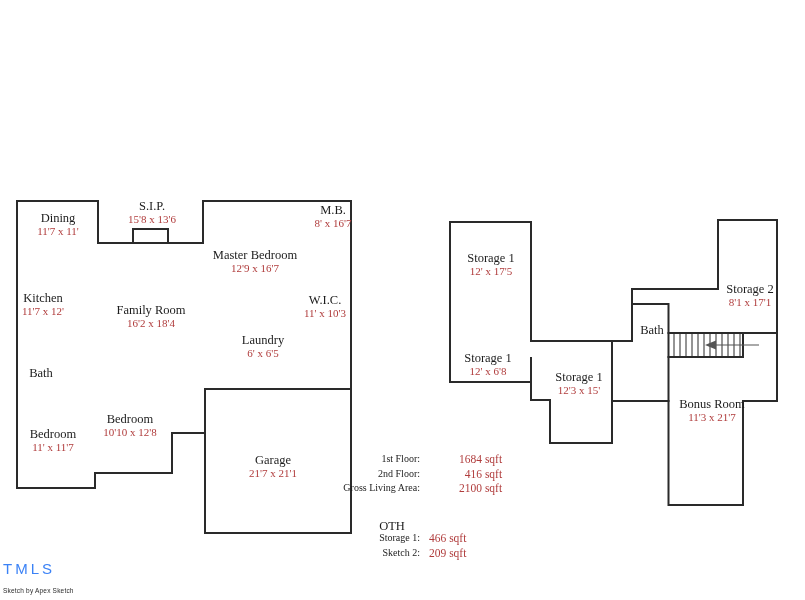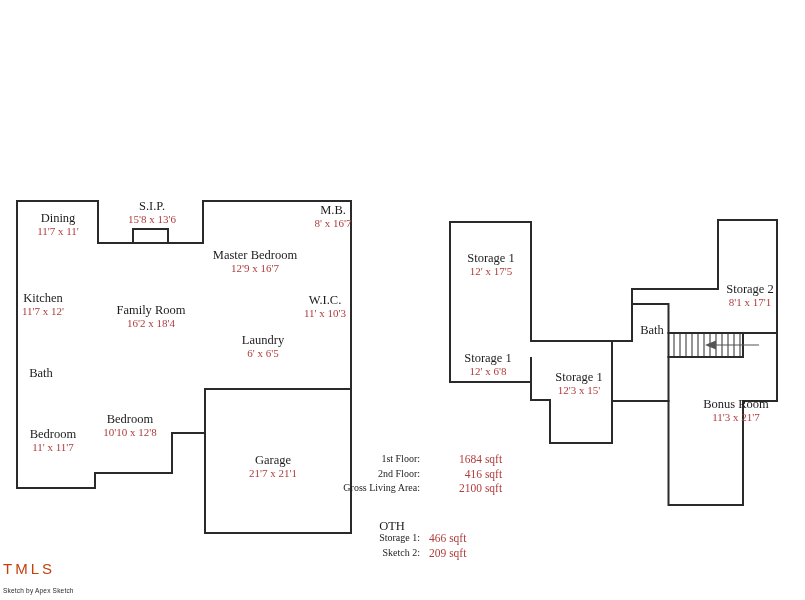--- a/index.html
+++ b/index.html
@@ -14,21 +14,21 @@
   .sum{position:absolute;left:288px;display:grid;grid-template-columns:132px auto;column-gap:9px;}
   .sum .lbl{text-align:right;font-size:10px;line-height:14.4px;color:var(--ink,#1c1c1c);}
   .sum .val{text-align:right;font-size:11.5px;line-height:14.6px;color:var(--dim,#b03c3c);}
   .sum .v1{padding-left:8px;margin-left:27px;}
   .sum .v2{padding-left:30px;}
   #living{top:452px;}
   #other{top:531px;}
   #oth-heading{position:absolute;left:392px;top:519px;transform:translateX(-50%);
     font-size:12.5px;color:var(--ink,#1c1c1c);}
   #logo{position:absolute;left:3px;top:560px;font-family:"Liberation Sans",sans-serif;
-    font-size:15px;font-weight:500;letter-spacing:3px;color:#c2410c;}
+    font-size:15px;font-weight:500;letter-spacing:3px;color:#3b82f6;}
   #credit{position:absolute;left:3px;top:587px;font-family:"Liberation Sans",sans-serif;
     font-size:6.5px;letter-spacing:0.2px;color:#2a2a2a;}
 </style>
 </head>
 <body style="background: rgb(255, 255, 255);">
 
 <svg id="walls" width="805" height="600" viewBox="0 0 805 600">
   <g stroke="#2a2a2a" stroke-width="2" fill="none" stroke-linecap="square">
 
     <g>
@@ -116,21 +116,21 @@
     <div class="rname">Storage 1</div>
     <div class="rdim">12'3 x 15'</div>
   </div>
 <div class="room" style="left:652px;top:324px">
     <div class="rname">Bath</div>
   </div>
 <div class="room" style="left:750px;top:283px">
     <div class="rname">Storage 2</div>
     <div class="rdim">8'1 x 17'1</div>
   </div>
-<div class="room" style="left:736px;top:398px">
+<div class="room" style="left:712px;top:398px">
     <div class="rname">Bonus Room</div>
     <div class="rdim">11'3 x 21'7</div>
   </div>
 
 <div class="sum" id="living">
   <div class="lbl">1st Floor:</div>
   <div class="val">1684 sqft</div>
   <div class="lbl">2nd Floor:</div>
   <div class="val v1">416 sqft</div>
   <div class="lbl">Gross Living Area:</div>

